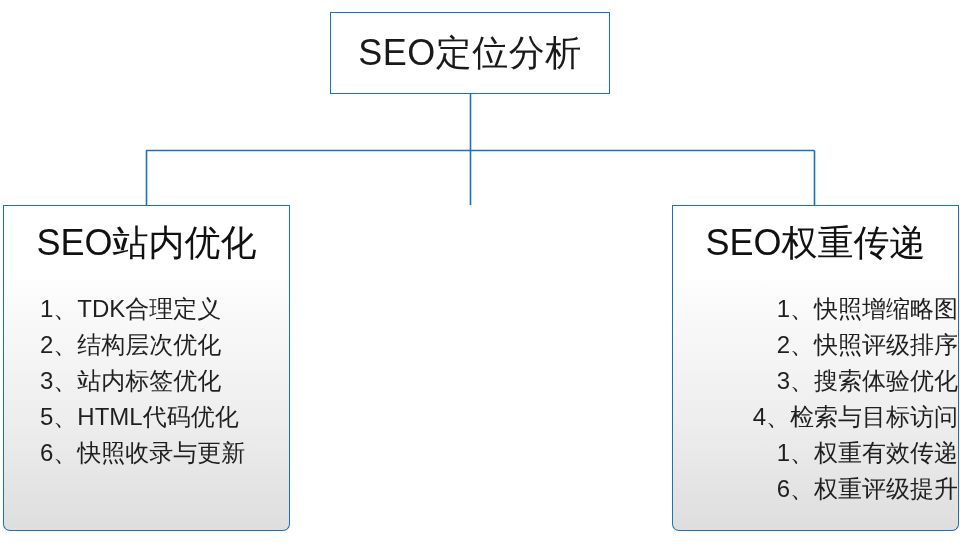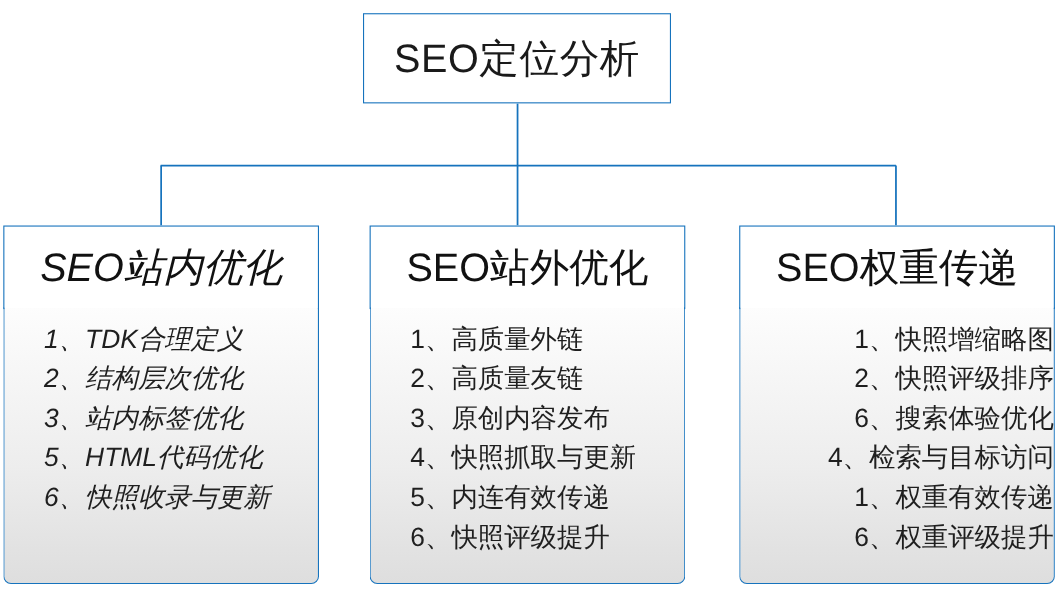--- a/index.html
+++ b/index.html
@@ -52,21 +52,21 @@
     white-space: nowrap;
   }
 
   
   .branch {
     position: absolute;
     top: 205px;
     width: 287px;
     height: 328px;
   }
-  .branch-1 { left: 3px; font-style: italic; }
+  .branch-1 { left: 3px; }
   .branch-2 { left: 336px; }
   .branch-3 { left: 672px; }
 
   .branch-header {
     box-sizing: border-box;
     width: 100%;
     height: 76px;
     border: 1.6px solid #1673bd;
     background: #ffffff;
     display: flex;
@@ -136,45 +136,30 @@
       <ol>
         <li>1、TDK合理定义</li>
         <li>2、结构层次优化</li>
         <li>3、站内标签优化</li>
         <li>5、HTML代码优化</li>
         <li>6、快照收录与更新</li>
       </ol>
     </div>
   </div>
 
-  <div class="branch branch-2">
-    <div class="branch-header">
-      <span class="branch-title">SEO站外优化</span>
-    </div>
-    <div class="branch-body">
-      <ol>
-        <li>1、高质量外链</li>
-        <li>2、高质量友链</li>
-        <li>3、原创内容发布</li>
-        <li>4、快照抓取与更新</li>
-        <li>5、内连有效传递</li>
-        <li>6、快照评级提升</li>
-      </ol>
-    </div>
-  </div>
 
   <div class="branch branch-3">
     <div class="branch-header">
       <span class="branch-title">SEO权重传递</span>
     </div>
     <div class="branch-body">
       <ol>
         <li>1、快照增缩略图</li>
         <li>2、快照评级排序</li>
-        <li>6、搜索体验优化</li>
+        <li>3、搜索体验优化</li>
         <li>4、检索与目标访问</li>
         <li>1、权重有效传递</li>
         <li>6、权重评级提升</li>
       </ol>
     </div>
   </div>
 
 </div>
 
 </body></html>

